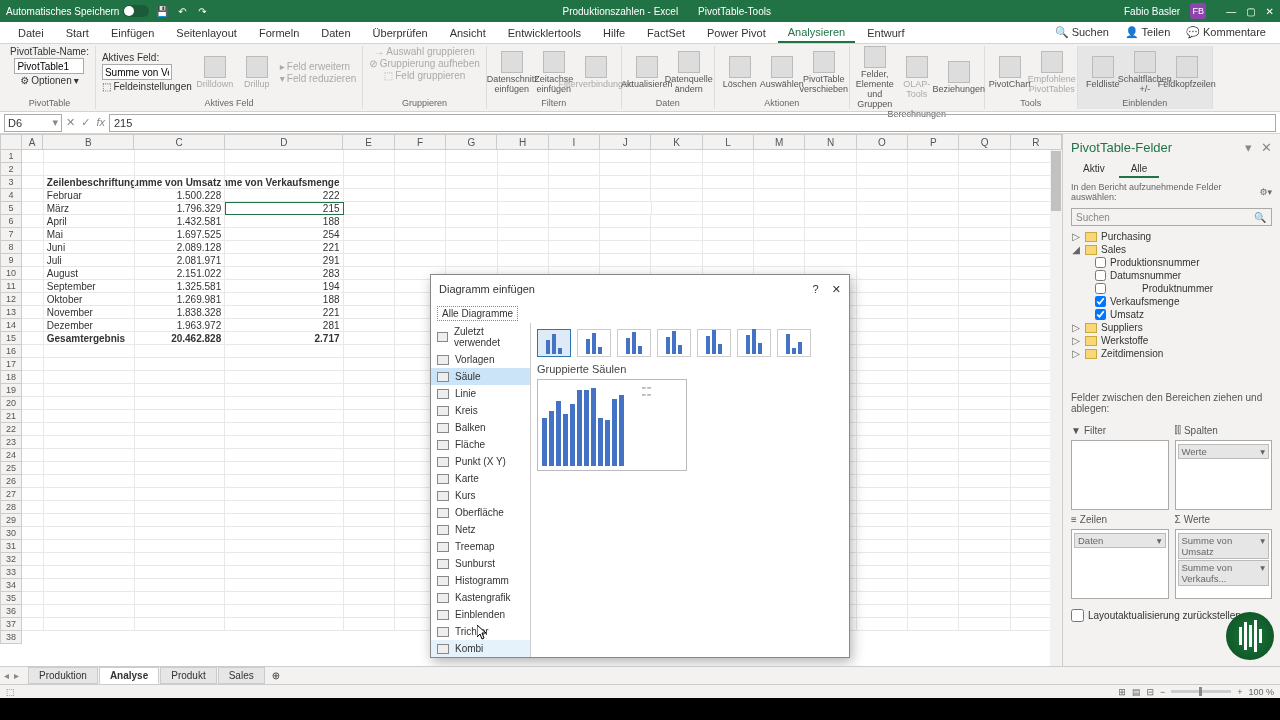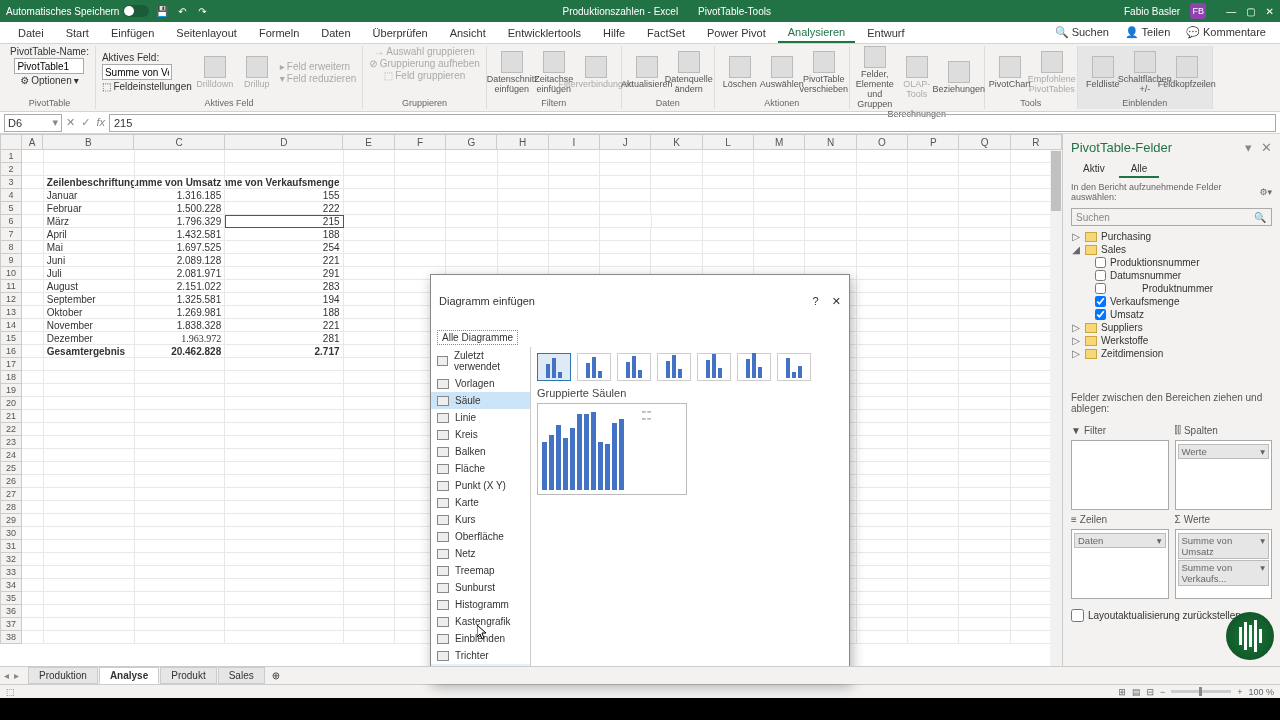--- a/index.html
+++ b/index.html
@@ -66,21 +66,21 @@
 .fl-group { font-weight:normal; }
 .fl-expand { width:10px; text-align:center; color:#666; cursor:pointer; }
 .fl-check { width:11px; height:11px; }
 .fl-tbl-ico { width:12px; height:10px; background:#f9d776; border:1px solid #c8a93e; }
 .drop-areas { padding:6px 8px; font-size:9px; color:#666; display:grid; grid-template-columns:1fr 1fr; grid-template-rows:auto 70px auto 70px; gap:4px 6px; }
 .drop-lbl { font-size:10px; color:#555; display:flex; gap:3px; align-items:center; }
 .drop-box { border:1px solid #aaa; background:#fff; min-height:60px; font-size:10px; padding:2px; }
 .drop-pill { background:#e7e6e6; border:1px solid #bbb; padding:1px 3px; margin:1px 0; display:flex; justify-content:space-between; font-size:9.5px; }
 .defer-row { padding:4px 8px; font-size:10px; display:flex; align-items:center; gap:4px; }
 .dialog-ov { position:absolute; top:140px; left:430px; width:420px; background:#fff; border:1px solid #888; box-shadow:2px 4px 12px rgba(0,0,0,.3); font-size:11px; }
-.dialog-title { padding:20px 8px; display:flex; justify-content:space-between; font-size:11px; }
+.dialog-title { padding:8px 8px; display:flex; justify-content:space-between; font-size:11px; }
 .dialog-close { cursor:pointer; }
 .dialog-tab { margin:2px 6px; font-size:10px; border:1px dotted #888; display:inline-block; padding:1px 4px; }
 .dialog-body { display:flex; min-height:320px; }
 .chart-cats { width:100px; border-right:1px solid #ccc; }
 .chartcat { display:flex; align-items:center; gap:6px; padding:3px 6px; font-size:10px; cursor:pointer; }
 .chartcat.sel { background:#cce4f7; }
 .chartcat.hov { background:#e5f1fb; }
 .chartcat-ico { width:12px; height:10px; border:1px solid #888; background:#eee; }
 .chart-right { flex:1; padding:6px; }
 .subtype-row { display:flex; gap:6px; margin-bottom:6px; }
@@ -426,40 +426,20 @@
           <div class="cell" style="width: 52px;"></div>
           <div class="cell" style="width: 52px;"></div>
           <div class="cell" style="width: 52px;"></div>
           <div class="cell" style="width: 52px;"></div>
           <div class="cell" style="width: 52px;"></div>
           <div class="cell" style="width: 52px;"></div>
           <div class="cell" style="width: 52px;"></div>
         </div>
         <div class="cellrow">
           <div class="cell" style="width: 22px;"></div>
-          <div class="cell" style="width: 92px;">Januar</div>
-          <div class="cell num" style="width: 92px;">1.316.185</div>
-          <div class="cell num" style="width: 120px;">155</div>
-          <div class="cell" style="width: 52px;"></div>
-          <div class="cell" style="width: 52px;"></div>
-          <div class="cell" style="width: 52px;"></div>
-          <div class="cell" style="width: 52px;"></div>
-          <div class="cell" style="width: 52px;"></div>
-          <div class="cell" style="width: 52px;"></div>
-          <div class="cell" style="width: 52px;"></div>
-          <div class="cell" style="width: 52px;"></div>
-          <div class="cell" style="width: 52px;"></div>
-          <div class="cell" style="width: 52px;"></div>
-          <div class="cell" style="width: 52px;"></div>
-          <div class="cell" style="width: 52px;"></div>
-          <div class="cell" style="width: 52px;"></div>
-          <div class="cell" style="width: 52px;"></div>
-        </div>
-        <div class="cellrow">
-          <div class="cell" style="width: 22px;"></div>
           <div class="cell" style="width: 92px;">Februar</div>
           <div class="cell num" style="width: 92px;">1.500.228</div>
           <div class="cell num" style="width: 120px;">222</div>
           <div class="cell" style="width: 52px;"></div>
           <div class="cell" style="width: 52px;"></div>
           <div class="cell" style="width: 52px;"></div>
           <div class="cell" style="width: 52px;"></div>
           <div class="cell" style="width: 52px;"></div>
           <div class="cell" style="width: 52px;"></div>
           <div class="cell" style="width: 52px;"></div>
@@ -647,21 +627,21 @@
           <div class="cell" style="width: 52px;"></div>
           <div class="cell" style="width: 52px;"></div>
           <div class="cell" style="width: 52px;"></div>
           <div class="cell" style="width: 52px;"></div>
           <div class="cell" style="width: 52px;"></div>
           <div class="cell" style="width: 52px;"></div>
         </div>
         <div class="cellrow">
           <div class="cell" style="width: 22px;"></div>
           <div class="cell" style="width: 92px;">Dezember</div>
-          <div class="cell num" style="width: 92px; font-family: Liberation Serif, serif;">1.963.972</div>
+          <div class="cell num" style="width: 92px;">1.963.972</div>
           <div class="cell num" style="width: 120px;">281</div>
           <div class="cell" style="width: 52px;"></div>
           <div class="cell" style="width: 52px;"></div>
           <div class="cell" style="width: 52px;"></div>
           <div class="cell" style="width: 52px;"></div>
           <div class="cell" style="width: 52px;"></div>
           <div class="cell" style="width: 52px;"></div>
           <div class="cell" style="width: 52px;"></div>
           <div class="cell" style="width: 52px;"></div>
           <div class="cell" style="width: 52px;"></div>

